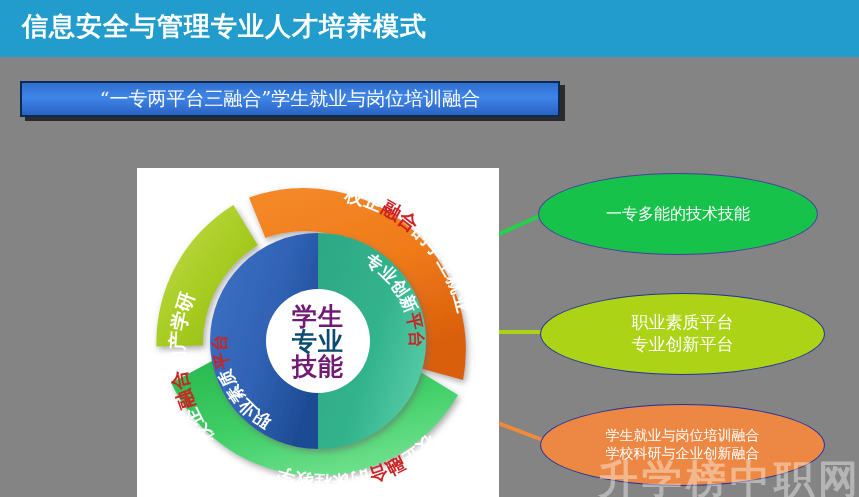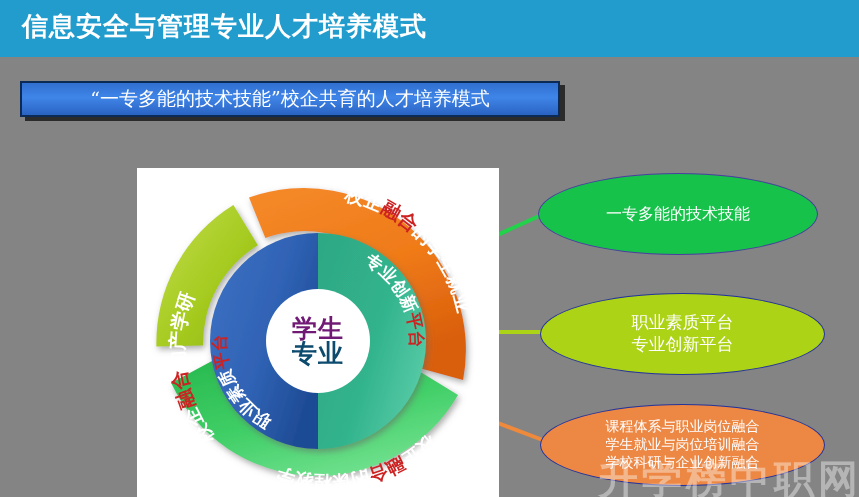--- a/index.html
+++ b/index.html
@@ -167,21 +167,21 @@
 </head>
 <body>
 
 <div id="slide">
 
   <div id="header-bar"></div>
   <div id="header-title">信息安全与管理专业人才培养模式</div>
 
   <div id="subtitle-shadow"></div>
   <div id="subtitle-box">
-    <div id="subtitle-text">“一专多能的技术技能”校企共育的人才培养模式</div>
+    <div id="subtitle-text">“一专两平台三融合”学生就业与岗位培训融合</div>
   </div>
 
   <svg class="connector" style="left:430px; top:180px;" width="140" height="320" viewBox="0 0 140 320">
     <line x1="12" y1="80" x2="118" y2="32" stroke="#22d24a" stroke-width="4"></line>
     <line x1="40" y1="152" x2="118" y2="152" stroke="#acd316" stroke-width="4"></line>
     <line x1="20" y1="225" x2="118" y2="262" stroke="#ef8a3c" stroke-width="4"></line>
   </svg>
 
   <div id="diagram-panel">
     <div id="donut-wrap">
@@ -279,40 +279,40 @@
         <text class="ring-label" font-size="17">
           <textPath href="#pInnerRight" startOffset="6%">
             <tspan>专业创新</tspan><tspan class="ring-label-red">平台</tspan>
           </textPath>
         </text>
       </svg>
 
       <div id="center-text">
         <div class="ct-green">学生</div>
         <div class="ct-red">专业</div>
+        <div class="ct-green">技能</div>
       </div>
     </div>
   </div>
 
   <div class="callout" id="callout-1">
     <div>
       <span>一专多能的技术技能</span>
     </div>
   </div>
 
   <div class="callout" id="callout-2">
     <div>
       <span>职业素质平台</span>
       <span>专业创新平台</span>
     </div>
   </div>
 
   <div class="callout" id="callout-3">
     <div>
-      <span>课程体系与职业岗位融合</span>
       <span>学生就业与岗位培训融合</span>
       <span>学校科研与企业创新融合</span>
     </div>
   </div>
 
   <div id="watermark">升学榜中职网</div>
 
 </div>
 
 </body></html>

